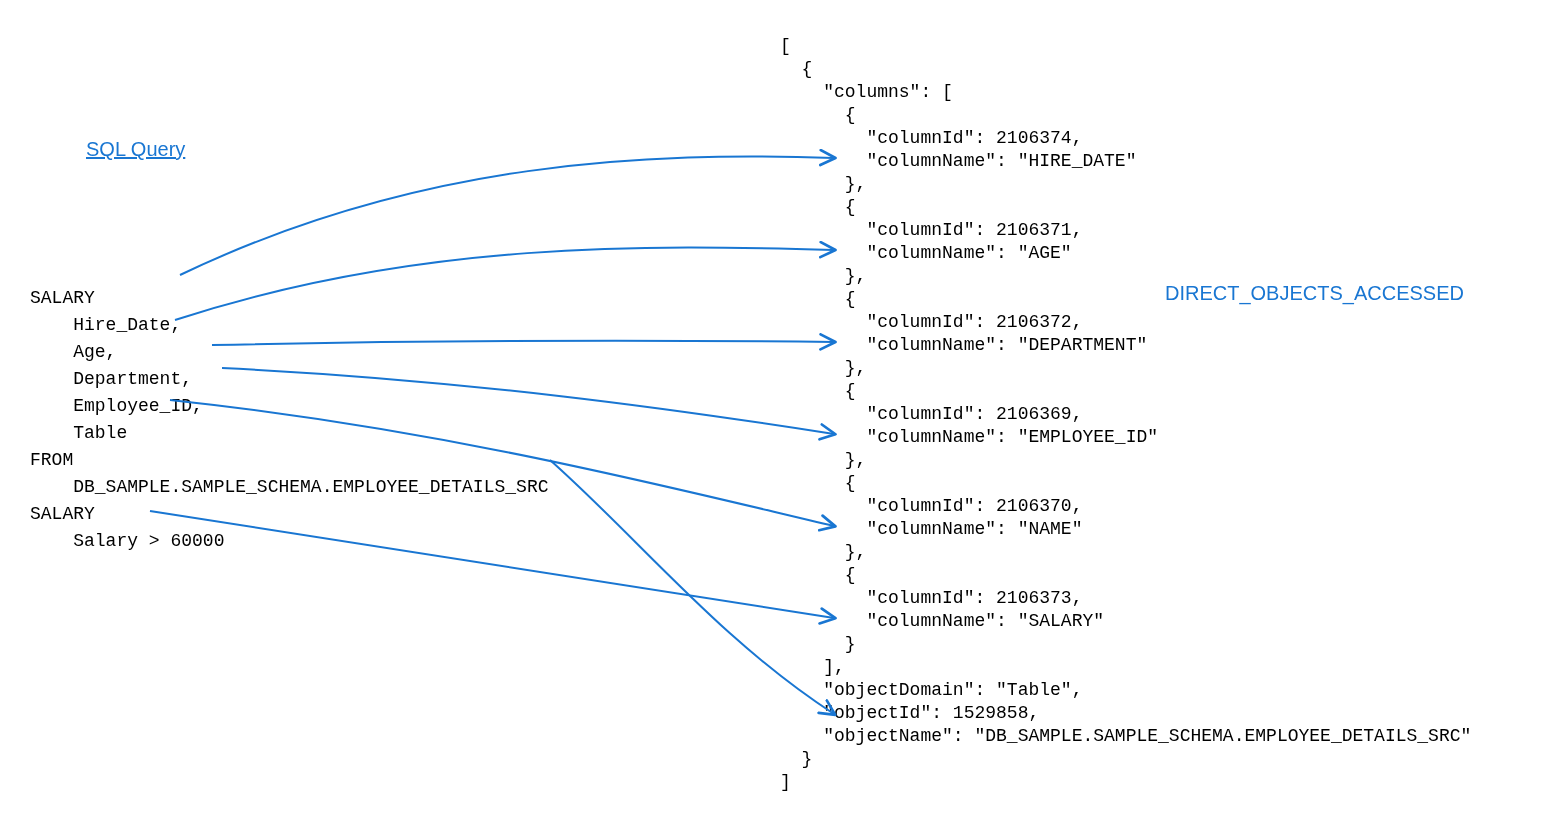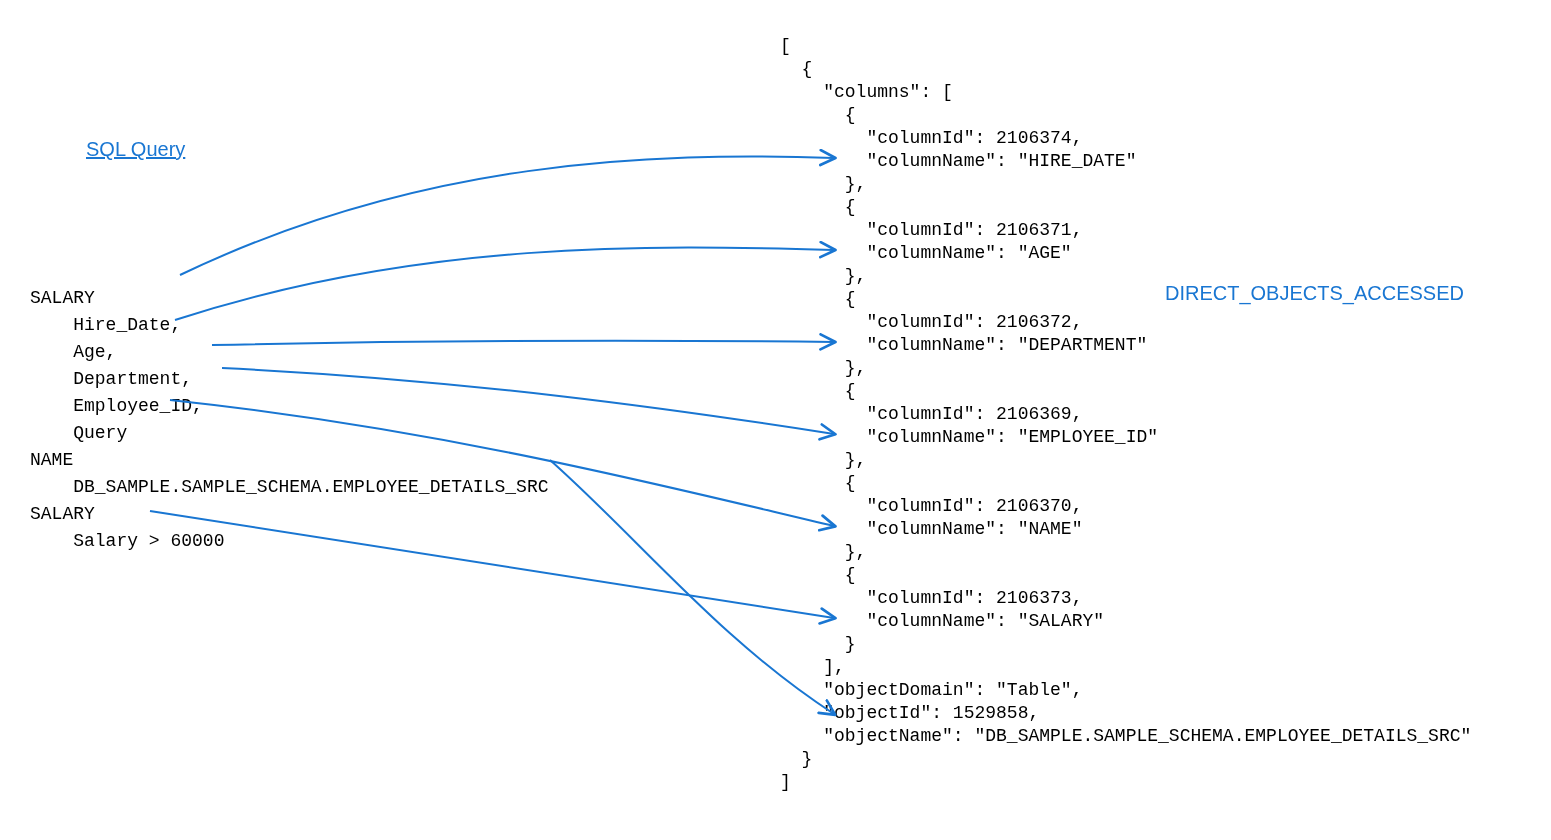--- a/index.html
+++ b/index.html
@@ -48,22 +48,22 @@
 
 <div class="label" style="left:86px; top:138px;text-decoration:underline;">SQL Query</div>
 <div class="label" style="left:1165px; top:258px;margin-top:24px;">DIRECT_OBJECTS_ACCESSED</div>
 
 <div class="sql-block">
 <span>SALARY</span>
 <span>    Hire_Date,</span>
 <span>    Age,</span>
 <span>    Department,</span>
 <span>    Employee_ID,</span>
-<span>    Query</span>
-<span>NAME</span>
+<span>    Table</span>
+<span>FROM</span>
 <span>    DB_SAMPLE.SAMPLE_SCHEMA.EMPLOYEE_DETAILS_SRC</span>
 <span>SALARY</span>
 <span>    Salary &gt; 60000</span>
 </div>
 
 <div class="json-block">[
   {
     "columns": [
       {
         "columnId": 2106374,

